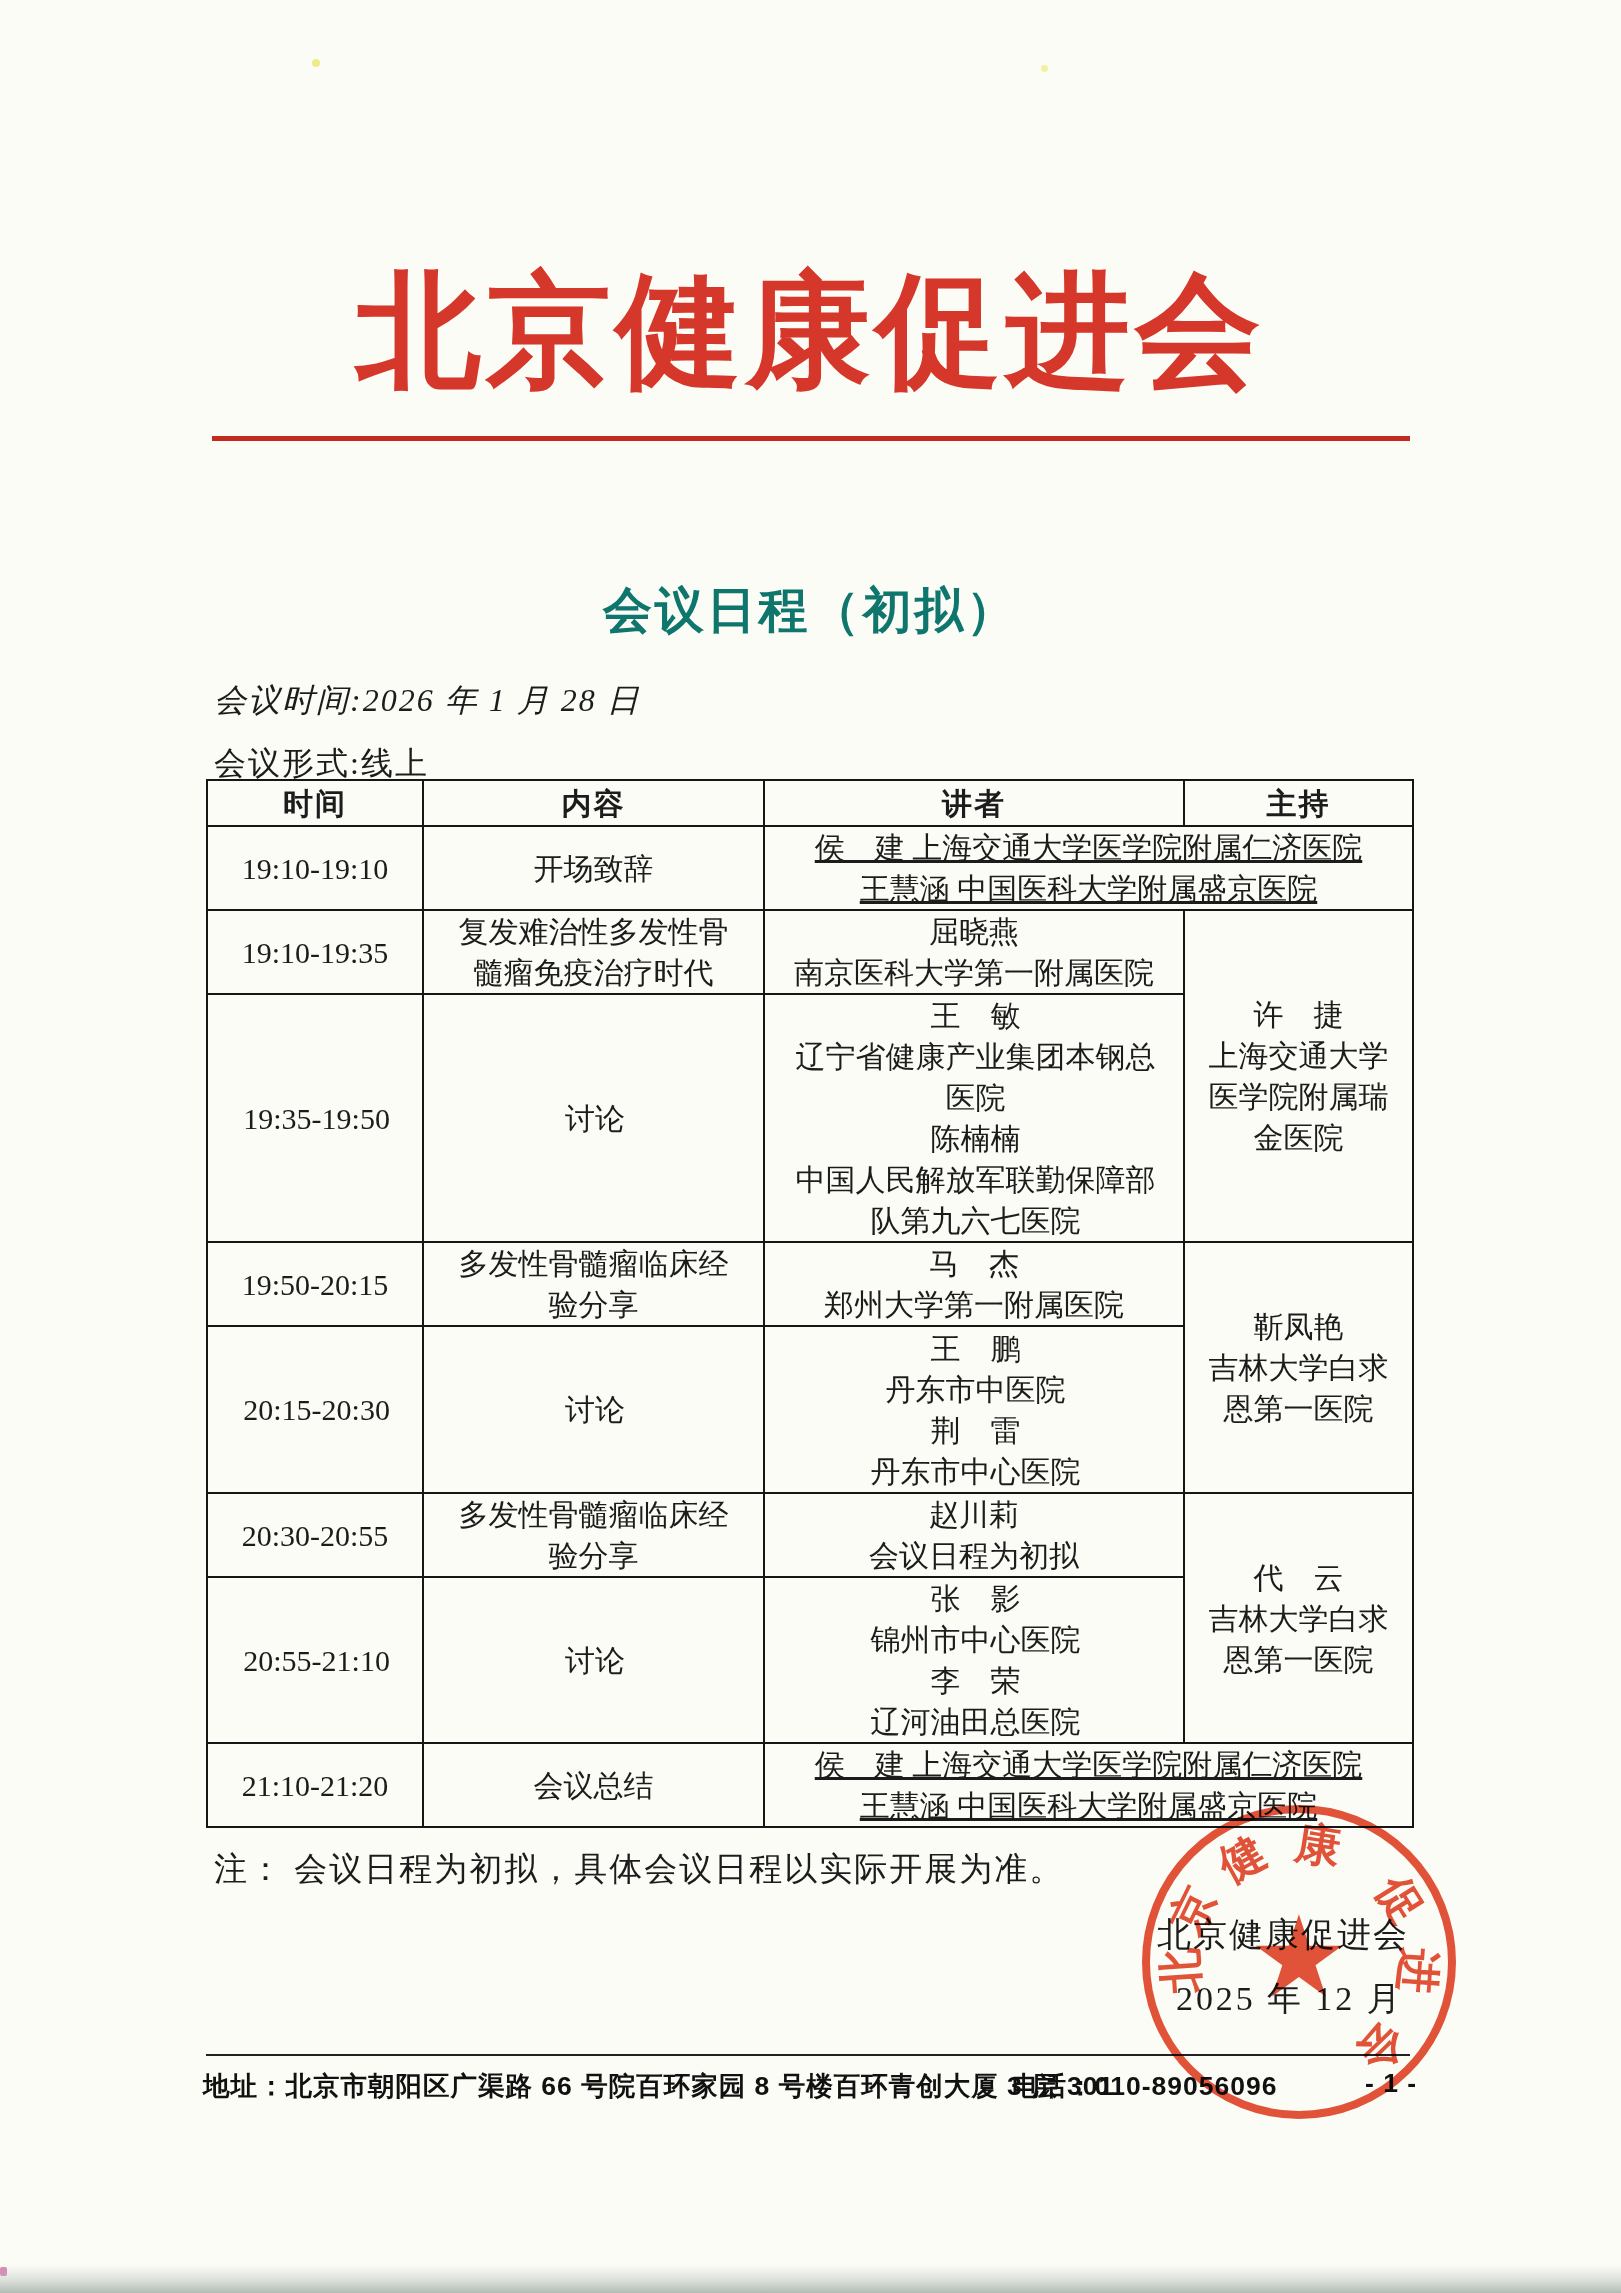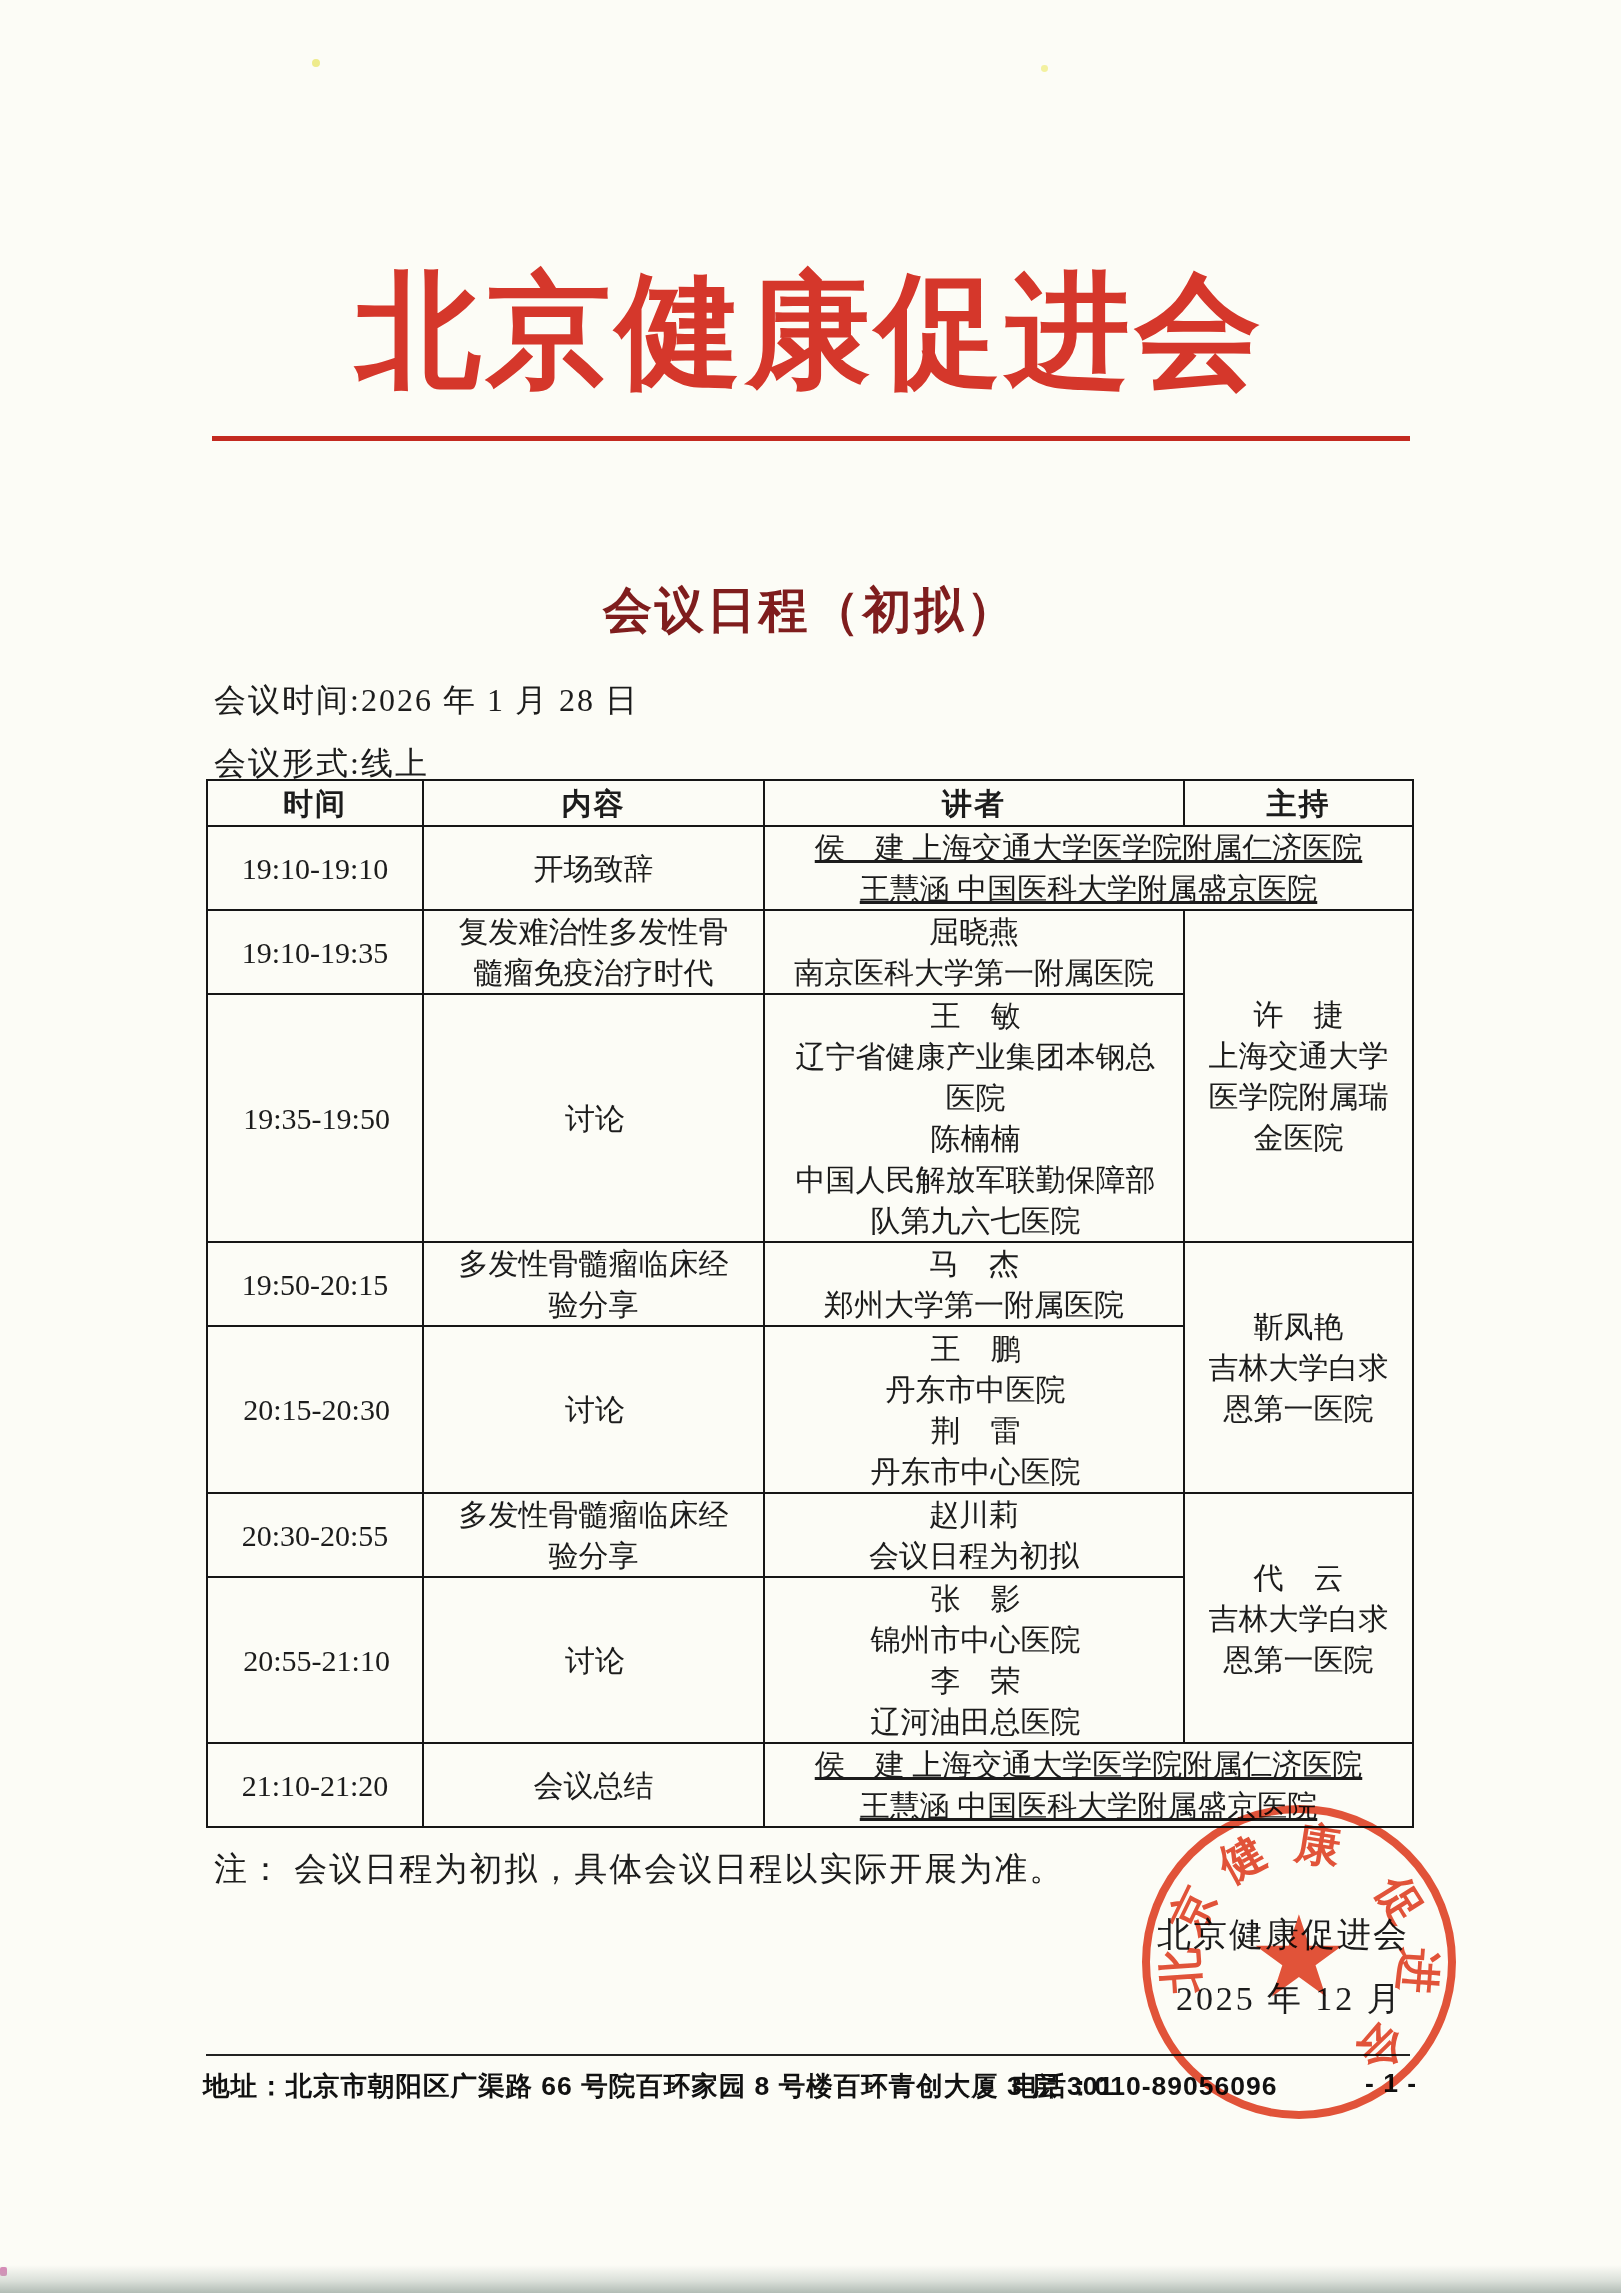--- a/index.html
+++ b/index.html
@@ -25,24 +25,24 @@
     letter-spacing:4.9px; color:#d5372b;
   }
   .red-rule { position:absolute; left:212px; top:436px; width:1198px; height:4.9px; background:#c32a20; }
   
   .doc-title {
     position:absolute; top:480px; left:0; width:100%; margin:0;
     text-align:center; font-size:49px; font-weight:bold; letter-spacing:2.9px; color:#242424;
   }
   .doc-subtitle {
     position:absolute; top:578px; left:0; width:100%; margin:0;
-    text-align:center; font-size:49px; font-weight:bold; letter-spacing:2.9px; color:#7f1d1d;
+    text-align:center; font-size:49px; font-weight:bold; letter-spacing:2.9px; color:#0f766e;
   }
   .meta { position:absolute; left:214px; margin:0; font-size:32px; letter-spacing:2px; }
-  .meta-time { top:679px; }
+  .meta-time { top:679px;font-style:italic; }
   .meta-format { top:742px; }
   
   table.schedule {
     position:absolute; left:206px; top:779px; width:1206px;
     border-collapse:collapse; table-layout:fixed;
     border:2.9px solid #161616;
   }
   table.schedule th, table.schedule td {
     border:2px solid #161616; padding:0 5.9px;
     font-size:30px; line-height:41px; vertical-align:middle;

